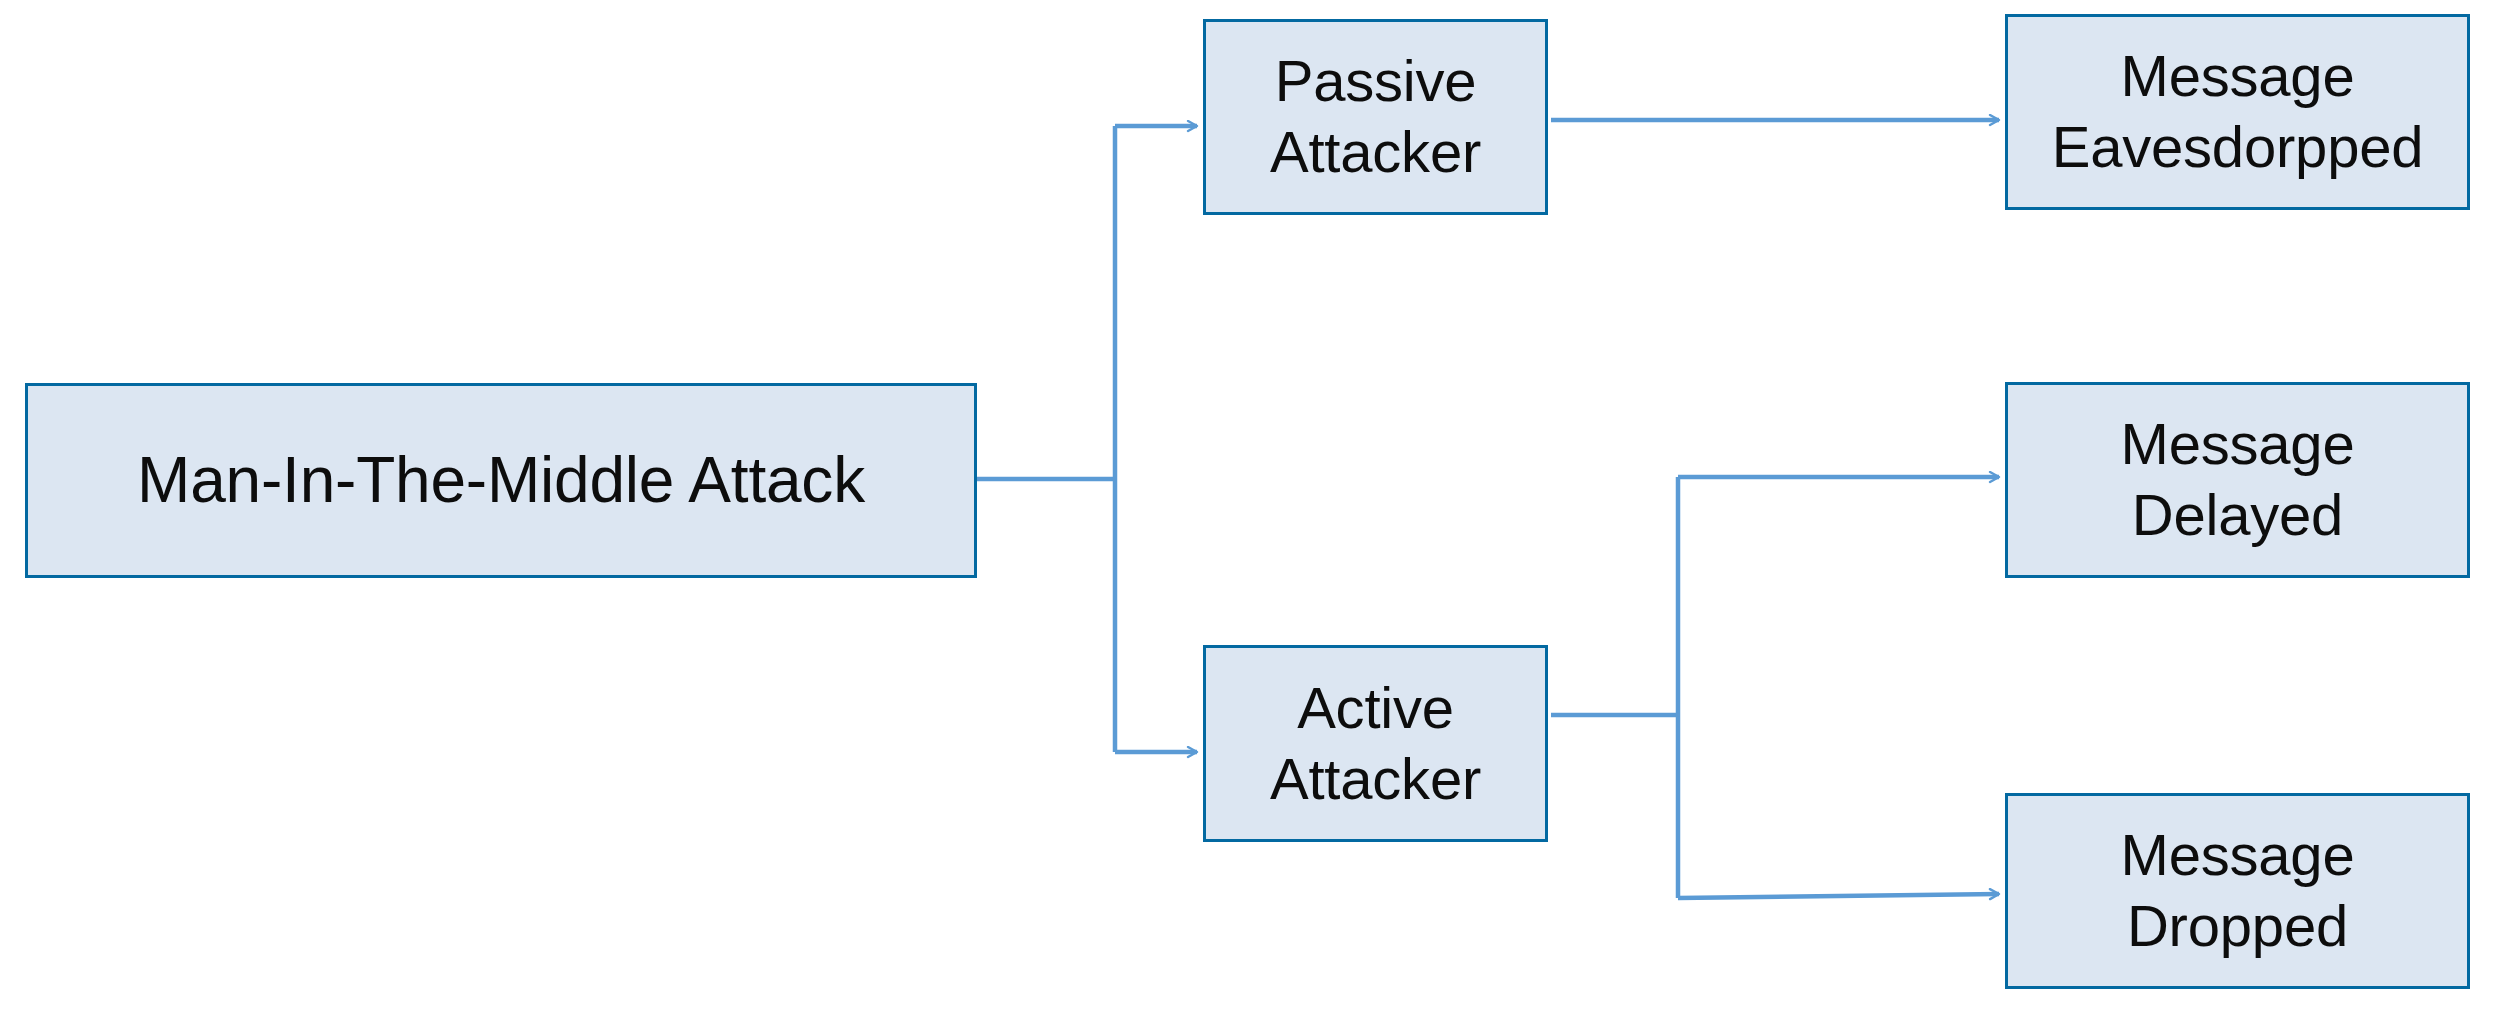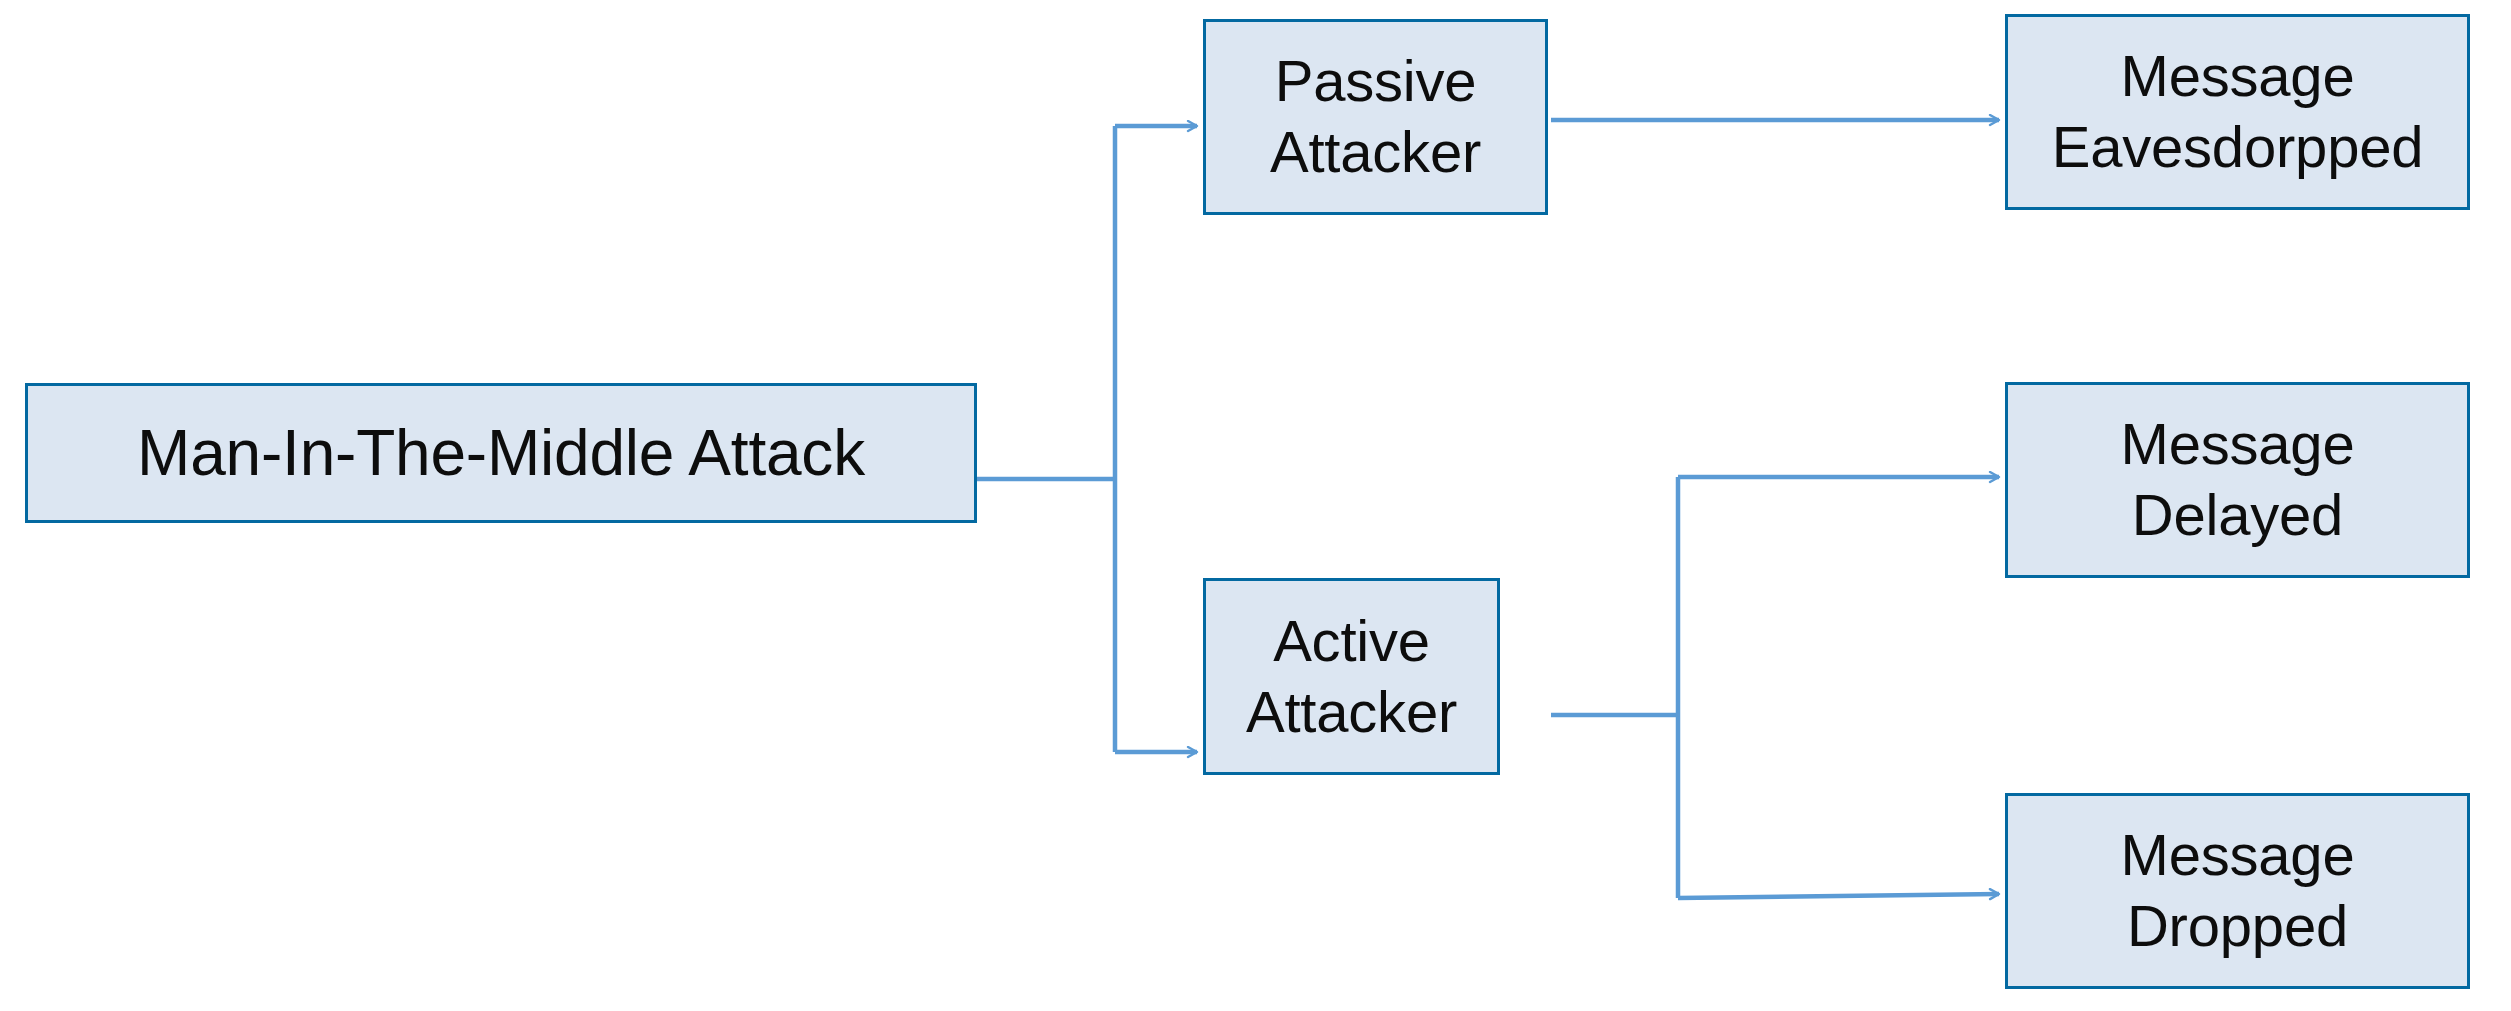--- a/index.html
+++ b/index.html
@@ -43,29 +43,29 @@
     letter-spacing: -0.2px;
     user-select: none;
   }
   .node-label {
     display: block;
     white-space: pre-line;
     padding: 0 8px;
   }
   
   #node-root {
-    left: 25px;  top: 383px;  width: 952px; height: 140px;
+    left: 25px;  top: 383px;  width: 952px; height: 195px;
     font-size: 64px;
   }
   #node-passive {
     left: 1203px; top: 19px;  width: 345px; height: 196px;
     font-size: 58px;
   }
   #node-active {
-    left: 1203px; top: 578px; width: 297px; height: 197px;
+    left: 1203px; top: 645px; width: 345px; height: 197px;
     font-size: 58px;
   }
   #node-eavesdropped {
     left: 2005px; top: 14px;  width: 465px; height: 196px;
     font-size: 58px;
   }
   #node-delayed {
     left: 2005px; top: 382px; width: 465px; height: 196px;
     font-size: 58px;
   }

